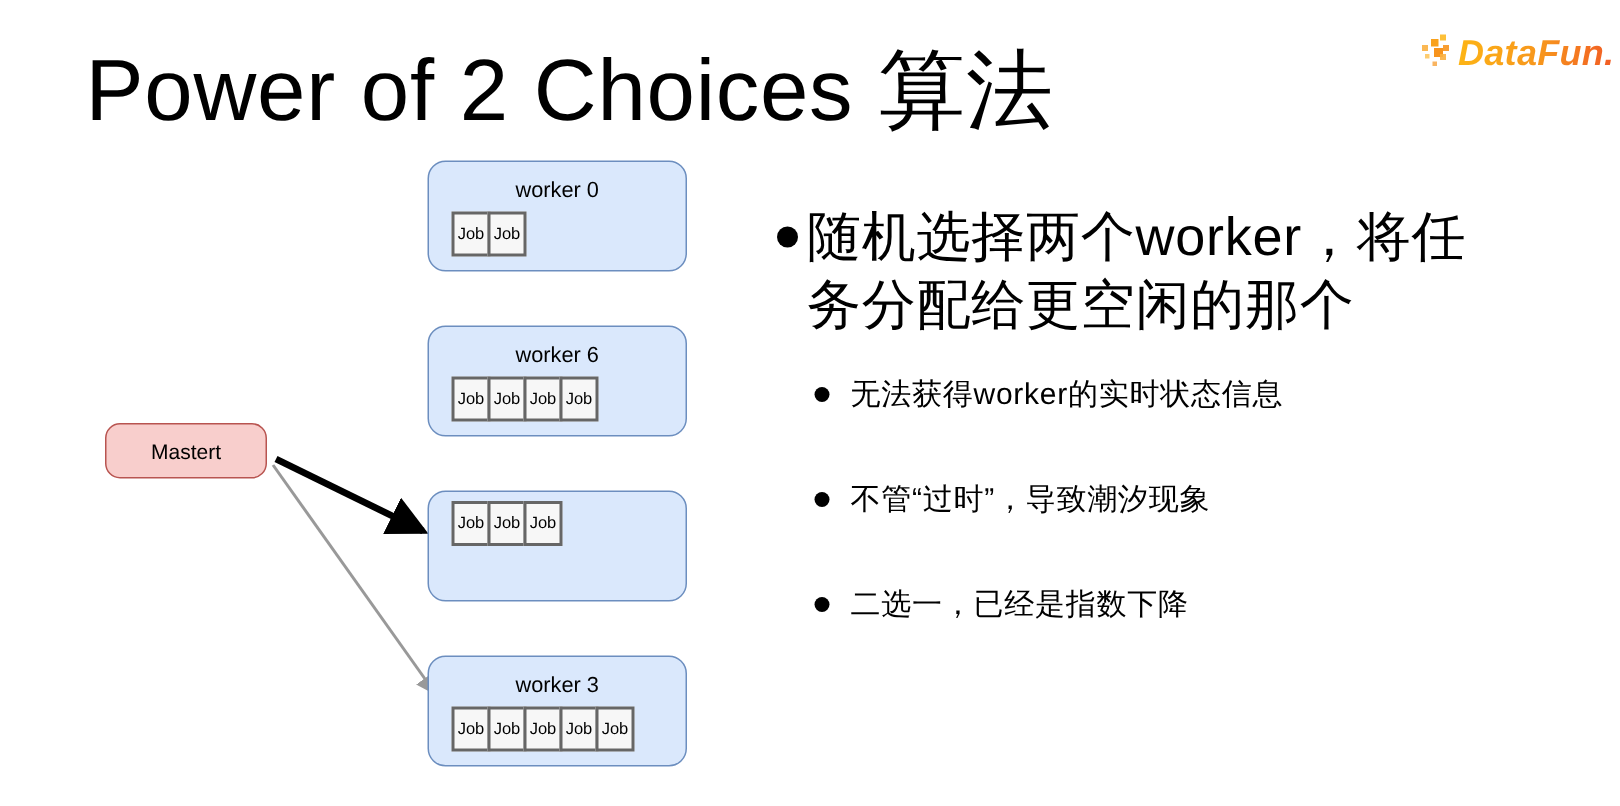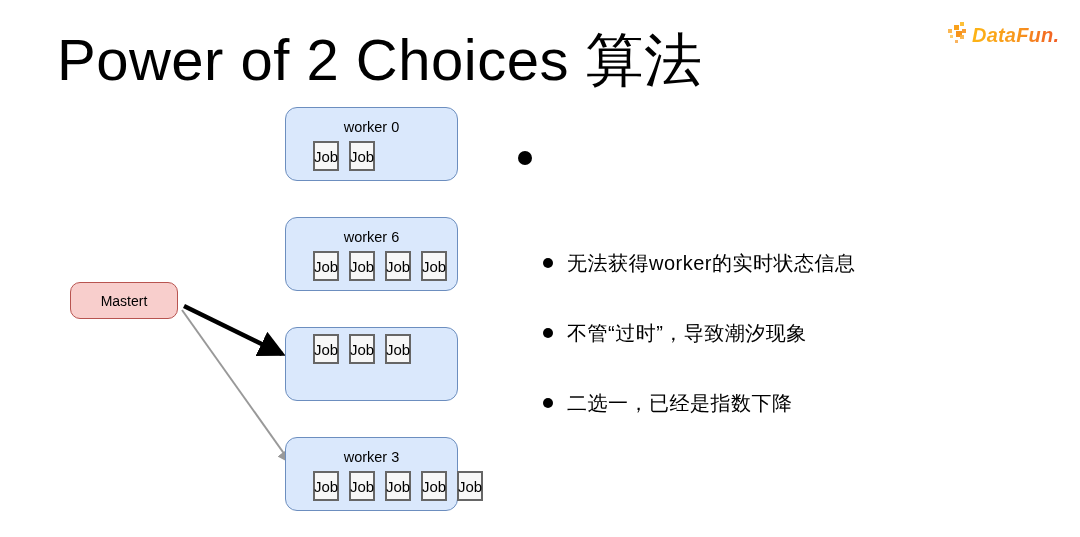--- a/index.html
+++ b/index.html
@@ -6,32 +6,32 @@
   body{font-family:"Liberation Sans","DejaVu Sans",sans-serif;}
   #slide{position:relative;width:1080px;height:537px;background:#ffffff;overflow:hidden;}
 
   
   .title{position:absolute;left:57px;top:22px;font-size:58px;font-weight:400;color:#000;letter-spacing:0.5px;white-space:nowrap;}
 
   
   .logo{position:absolute;left:948px;top:22px;display:flex;align-items:center;}
   .logo-pixels{position:relative;width:22px;height:26px;margin-right:2px;}
   .logo-pixels span{position:absolute;display:block;}
-  .logo-text{font-size:20px;font-weight:700;font-style:italic;
+  .logo-text{font-size:24px;font-weight:700;font-style:italic;
     background:linear-gradient(92deg,#fdb515 0%,#f7941d 55%,#f15a24 100%);
     -webkit-background-clip:text;background-clip:text;color:transparent;letter-spacing:0.2px;}
 
   
   .workers{position:absolute;left:285px;top:107px;display:flex;flex-direction:column;gap:36px;}
   .worker-box{width:173px;height:74px;box-sizing:border-box;border-radius:12px;
     border:1.6px solid #6c8ebf;background:#dae8fc;}
   .worker-label{text-align:center;font-size:14.5px;color:#000;margin-top:11px;}
   .job-row{display:flex;margin:6px 0 0 15px;}
   .job-cell{width:26px;height:30px;box-sizing:border-box;border:2px solid #666666;background:#f7f7f7;
-    display:flex;align-items:center;justify-content:center;font-size:15px;color:#000;margin-right:-2px;margin-left:12px;}
+    display:flex;align-items:center;justify-content:center;font-size:11px;color:#000;margin-right:-2px;}
 
   .master-box{position:absolute;left:70px;top:282px;width:108px;height:37px;box-sizing:border-box;
     border-radius:10px;border:1.8px solid #b85450;background:#f8cecc;
     display:flex;align-items:center;justify-content:center;font-size:14px;color:#000;}
 
   svg.arrows{position:absolute;left:0;top:0;pointer-events:none;}
 
   
   .main-bullet{position:absolute;left:518px;top:135px;display:flex;width:545px;}
   .main-dot{width:14px;height:14px;border-radius:50%;background:#000;flex:0 0 14px;margin:16px 6px 0 0;}
@@ -111,20 +111,21 @@
           <div class="job-cell">Job</div>
           <div class="job-cell">Job</div>
           <div class="job-cell">Job</div>
           <div class="job-cell">Job</div>
         </div>
       </div>
     </div>
 
   <div class="main-bullet">
     <span class="main-dot"></span>
+    <span class="main-text">随机选择两个worker，将任务分配给更空闲的那个</span>
   </div>
 
   <div class="sub-list">
       <div class="sub-item">
         <span class="sub-dot"></span>
         <span class="sub-text">无法获得worker的实时状态信息</span>
       </div>
       <div class="sub-item">
         <span class="sub-dot"></span>
         <span class="sub-text">不管“过时”，导致潮汐现象</span>

